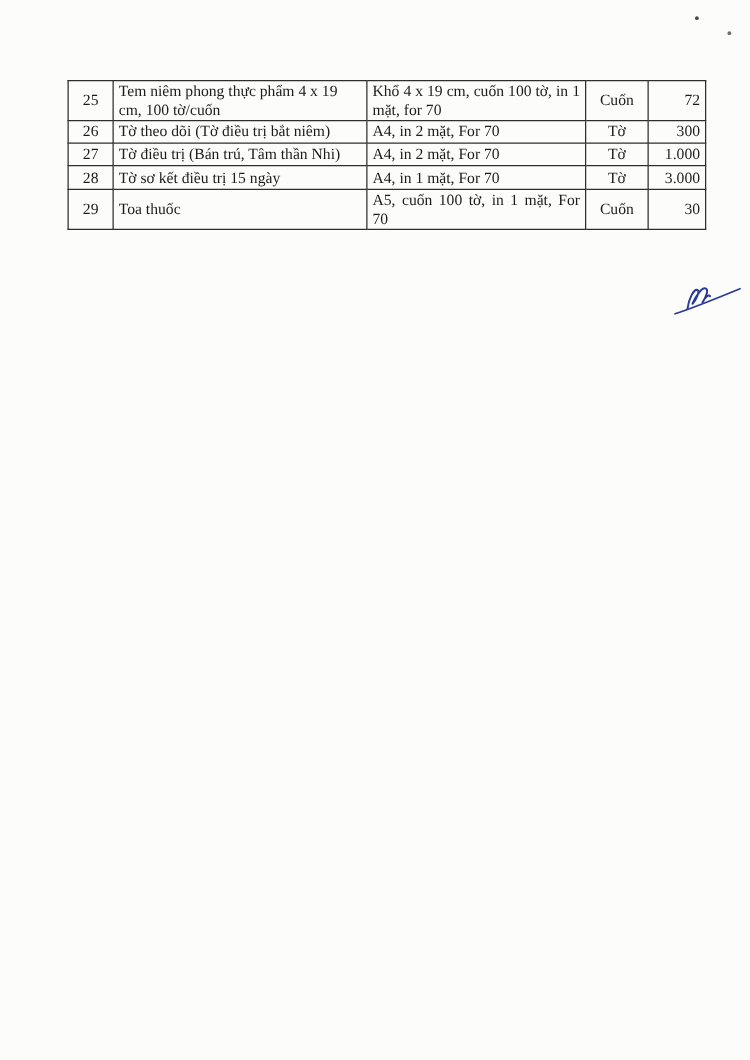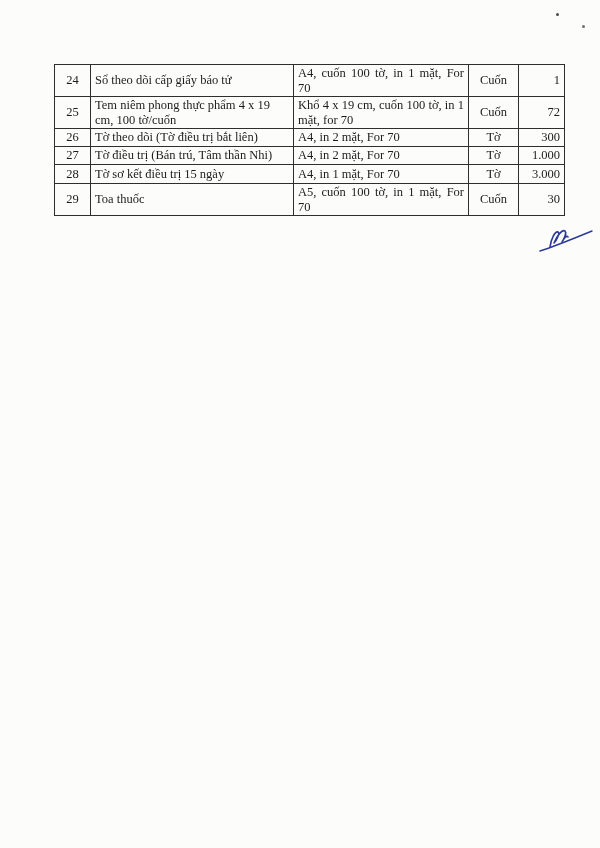--- a/index.html
+++ b/index.html
@@ -73,37 +73,30 @@
 
   <table class="supplies">
     <colgroup>
       <col style="width:36px">
       <col style="width:203px">
       <col style="width:175px">
       <col style="width:50px">
       <col style="width:46px">
     </colgroup>
     <tbody>
-      <tr class="h29">
-        <td class="c-no">24</td>
-        <td class="c-name">Sổ theo dõi cấp giấy báo tử</td>
-        <td class="c-spec">A4, cuốn 100 tờ, in 1 mặt, For 70</td>
-        <td class="c-unit">Cuốn</td>
-        <td class="c-qty">1</td>
-      </tr>
       <tr class="h32">
         <td class="c-no">25</td>
         <td class="c-name">Tem niêm phong thực phẩm 4 x 19 cm, 100 tờ/cuốn</td>
         <td class="c-spec">Khổ 4 x 19 cm, cuốn 100 tờ, in 1 mặt, for 70</td>
         <td class="c-unit">Cuốn</td>
         <td class="c-qty">72</td>
       </tr>
       <tr class="h18">
         <td class="c-no">26</td>
-        <td class="c-name">Tờ theo dõi (Tờ điều trị bắt liên)</td>
+        <td class="c-name">Tờ theo dõi (Tờ điều trị bắt niêm)</td>
         <td class="c-spec">A4, in 2 mặt, For 70</td>
         <td class="c-unit">Tờ</td>
         <td class="c-qty">300</td>
       </tr>
       <tr class="h18">
         <td class="c-no">27</td>
         <td class="c-name">Tờ điều trị (Bán trú, Tâm thần Nhi)</td>
         <td class="c-spec">A4, in 2 mặt, For 70</td>
         <td class="c-unit">Tờ</td>
         <td class="c-qty">1.000</td>

